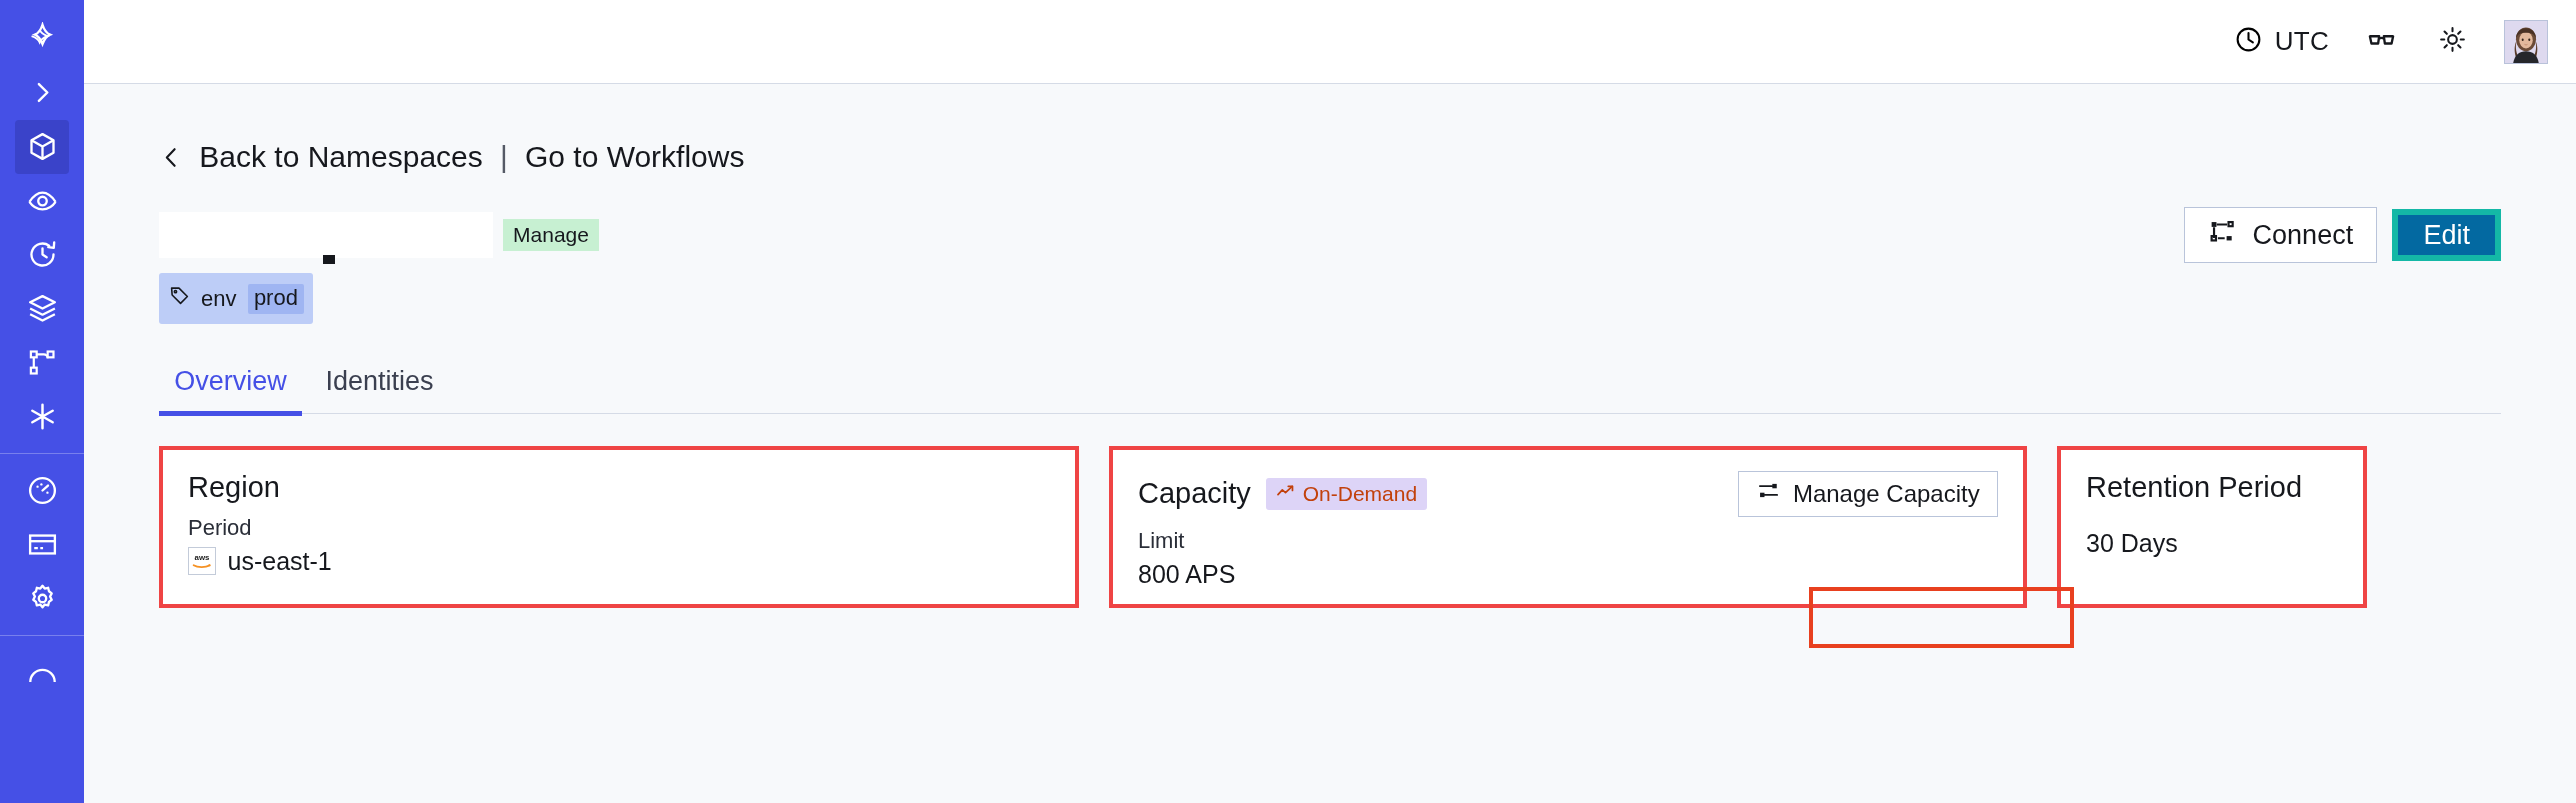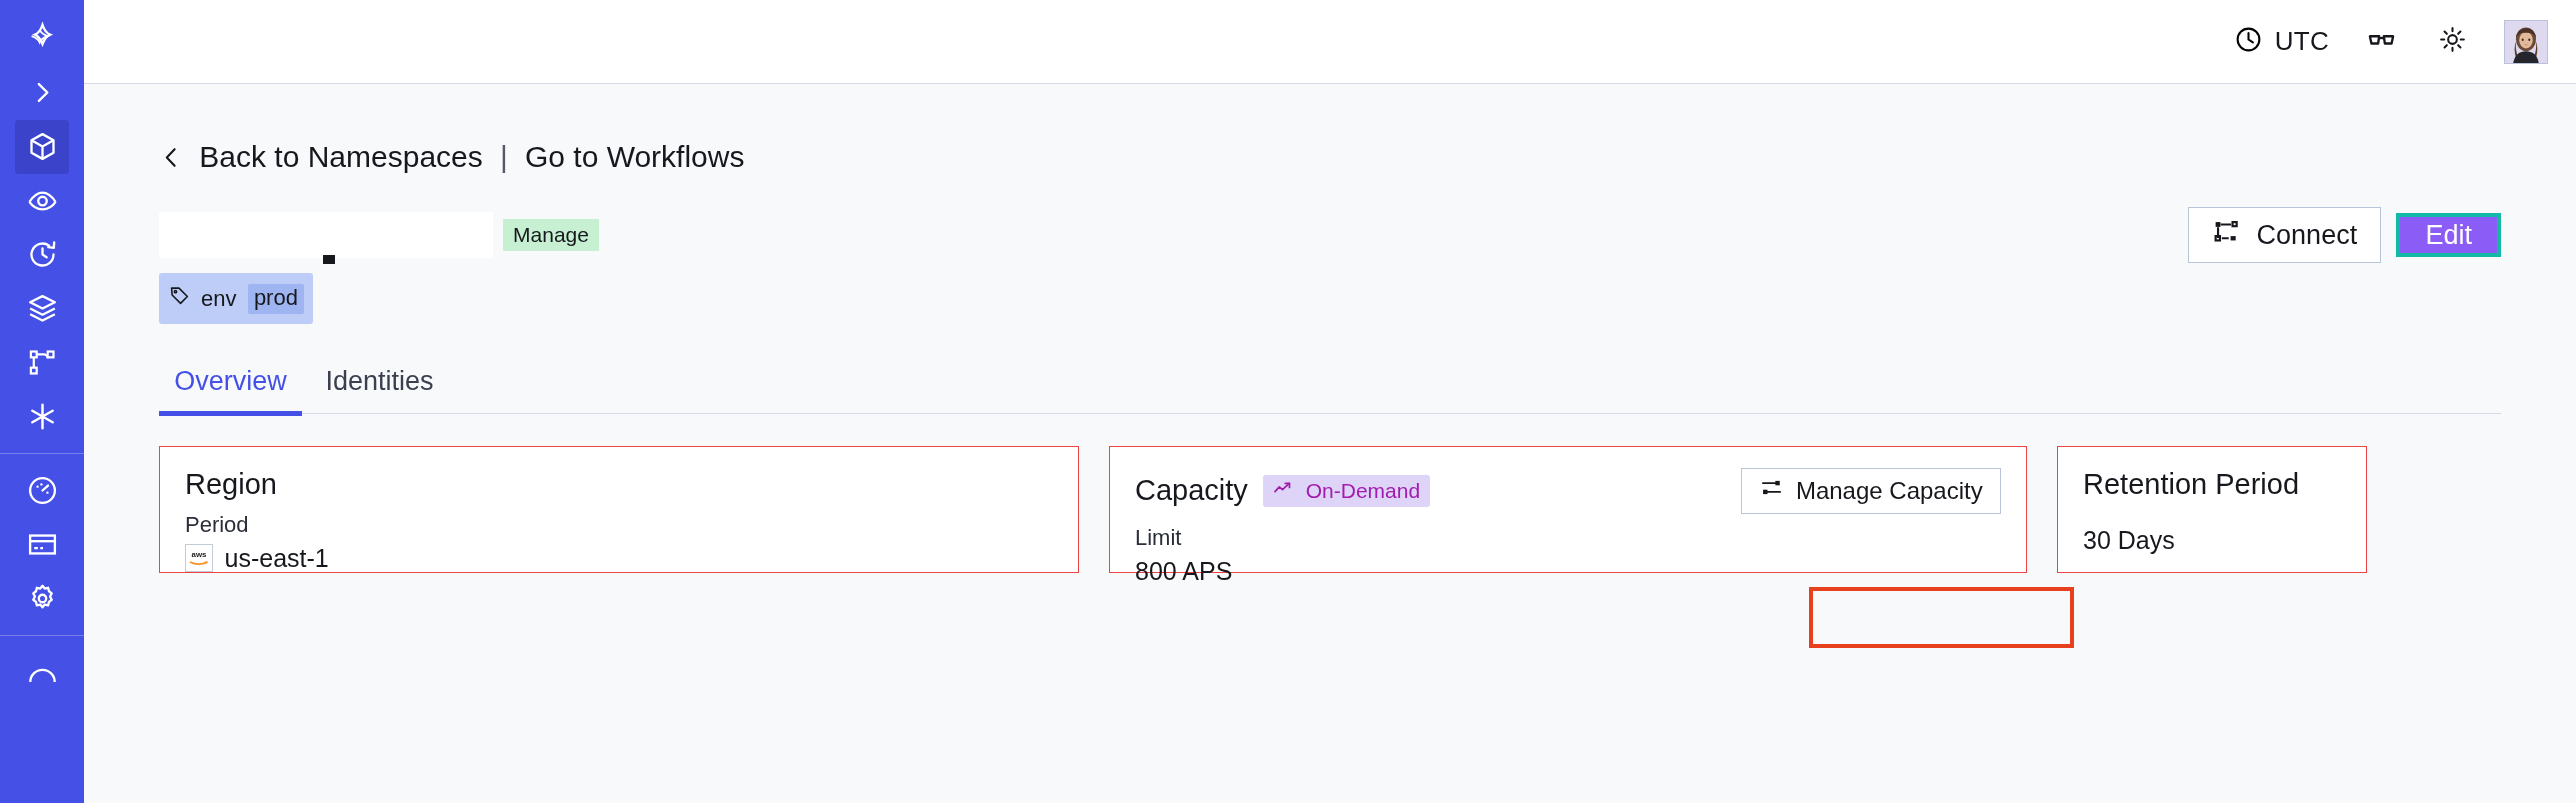--- a/index.html
+++ b/index.html
@@ -93,22 +93,22 @@
   .title-actions {
     margin-left: auto; display: flex; align-items: center; gap: 15.3px;
   }
   .btn-outline {
     display: flex; align-items: center; gap: 15.3px;
     background: #ffffff; border: 1px solid #b9c4da;
     height: 56px; padding: 0 23px;
     font-size: 27px; color: #16181d; cursor: pointer;
   }
   .btn-primary {
-    background: #8b5cf6; color: #ffffff; border: 4px solid #14b8a6;
-    height: 44px; padding: 0 25px; font-size: 27px; cursor: pointer;
+    background: #0369a1; color: #ffffff; border: 6px solid #14b8a6;
+    height: 52px; padding: 0 25px; font-size: 27px; cursor: pointer;
     display: flex; align-items: center;
   }
 
   .tag-row { margin-top: 13.4px; display: flex; }
   .tag-chip {
     display: inline-flex; align-items: center; gap: 11.5px;
     background: #bdcdf7; color: #16181d;
     height: 51px; padding: 0 9.6px; border-radius: 2.9px;
     font-size: 22px;
   }
@@ -129,34 +129,34 @@
   }
   .tab.active { color: #4550e6; }
   .tab.active::after {
     content: ""; position: absolute; left: 0; right: 0; bottom: -2.9px;
     height: 4.8px; background: #4550e6;
   }
 
   
   .cards { display: flex; gap: 30px; margin-top: 32px; }
   .card {
-    background: #ffffff; border: 1px solid #ef4444;
-    height: 127px; padding: 21px 25px 0 25px;
+    background: #ffffff; border: 4px solid #ef4444;
+    height: 162px; padding: 21px 25px 0 25px;
     position: relative;
   }
   .card.region { width: 920px; flex: 0 0 920px; }
   .card.capacity { width: 918px; flex: 0 0 918px; }
   .card.retention { width: 310px; flex: 0 0 310px; }
 
   .card-head { display: flex; align-items: center; }
   .card-title { font-size: 29px; color: #16181d; font-weight: normal; }
   .pill-ondemand {
     margin-left: 15.3px;
-    display: inline-flex; align-items: center; gap: 14px;
-    background: #ddd4f7; color: #a21caf;
+    display: inline-flex; align-items: center; gap: 8px;
+    background: #ddd4f7; color: #c2410c;
     font-size: 21px; height: 32px; padding: 0 9.6px; border-radius: 2.9px;
   }
   .card-action {
     margin-left: auto;
     display: flex; align-items: center; gap: 13.4px;
     background: #ffffff; border: 1px solid #b9c4da;
     height: 46px; padding: 0 17.3px; font-size: 24px;
     color: #16181d; cursor: pointer;
   }
   .card-sub { font-size: 22px; color: #2a2e38; margin-top: 11.5px; }

